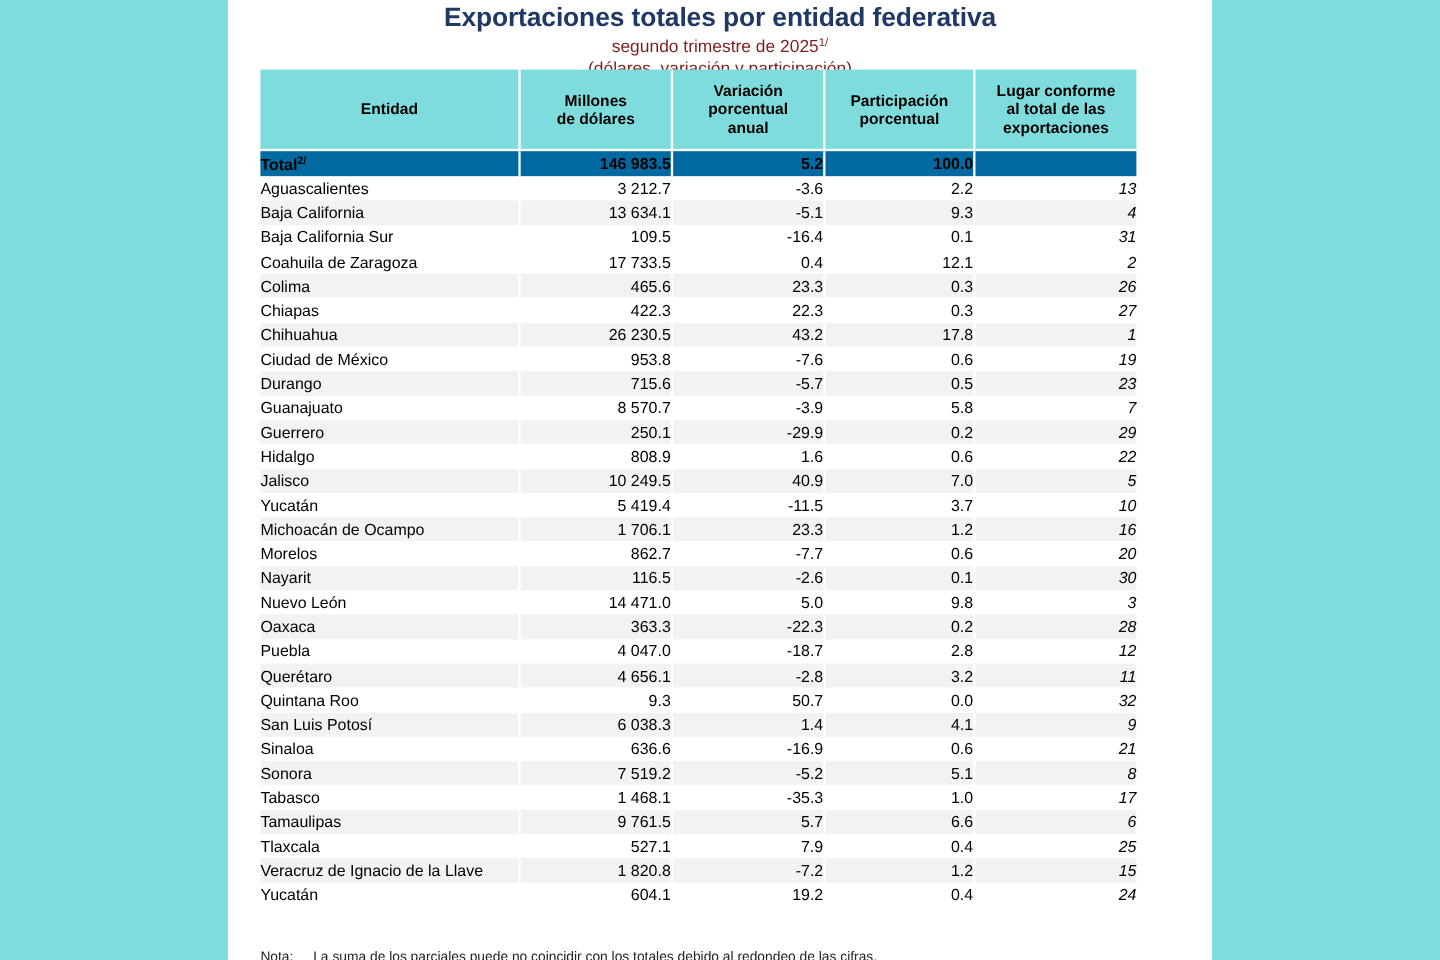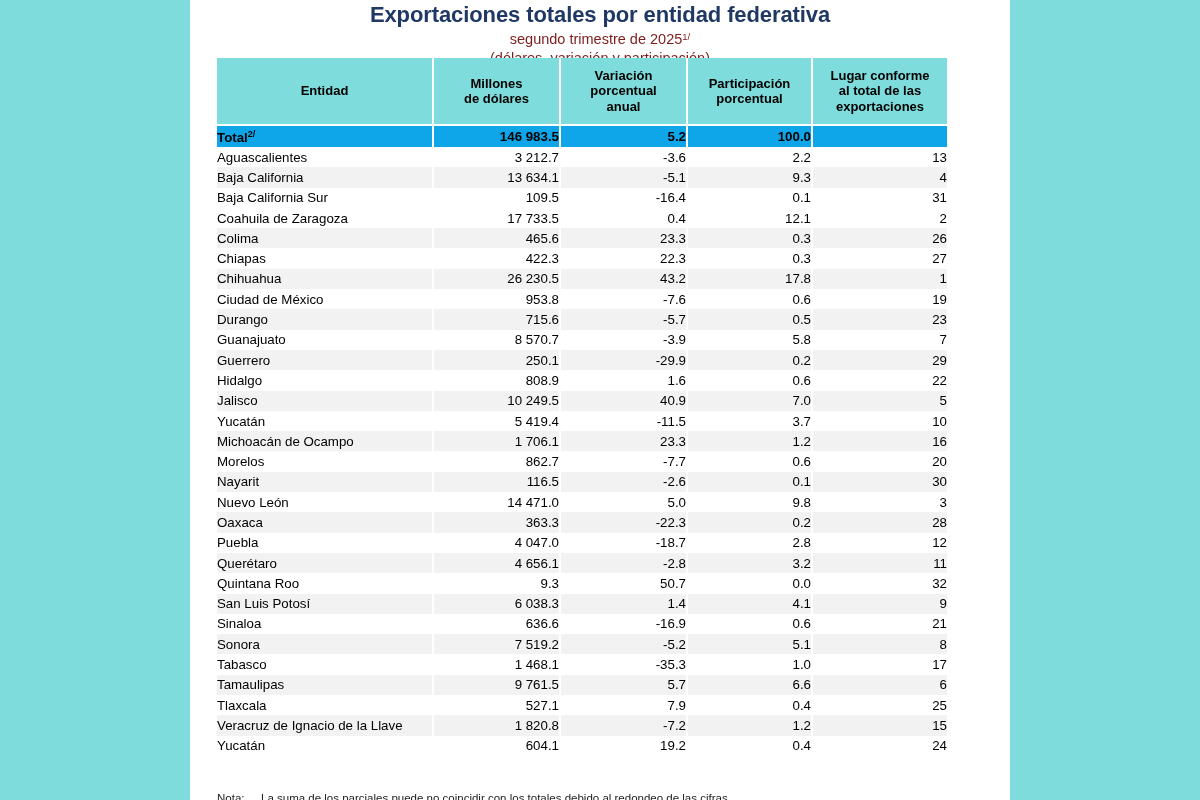--- a/index.html
+++ b/index.html
@@ -68,33 +68,34 @@
     vertical-align: middle;
     text-align: center;
     line-height: 1.18;
     border-right: 2px solid #ffffff;
     border-bottom: 2px solid #ffffff;
   }
   thead th:last-child {
     border-right: none;
   }
   tbody tr.total-row td {
-    background: #0ea5e9;
+    background: #0369a1;
     font-weight: bold;
     height: 21px;
   }
   tbody td {
     height: 20.3px;
     font-size: 13.3px;
     color: #000000;
     vertical-align: middle;
     border-right: 2px solid #ffffff;
   }
   tbody td:last-child {
     border-right: none;
+    font-style: italic;
   }
   tbody tr.odd td {
     background: #ffffff;
   }
   tbody tr.even td {
     background: #f2f2f2;
   }
   td.name-cell {
     text-align: left;
     padding-left: 5px;

